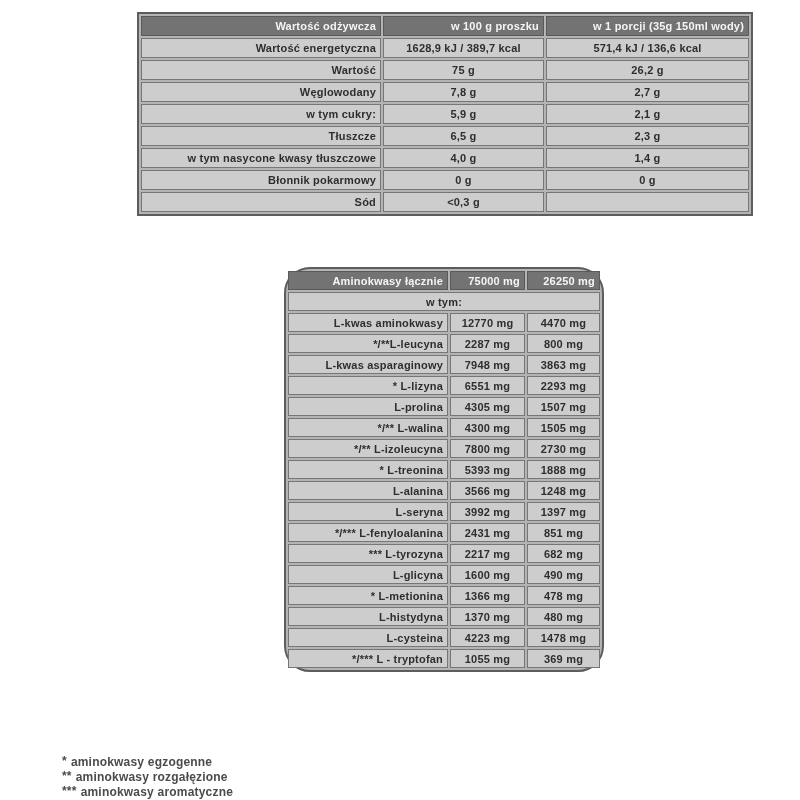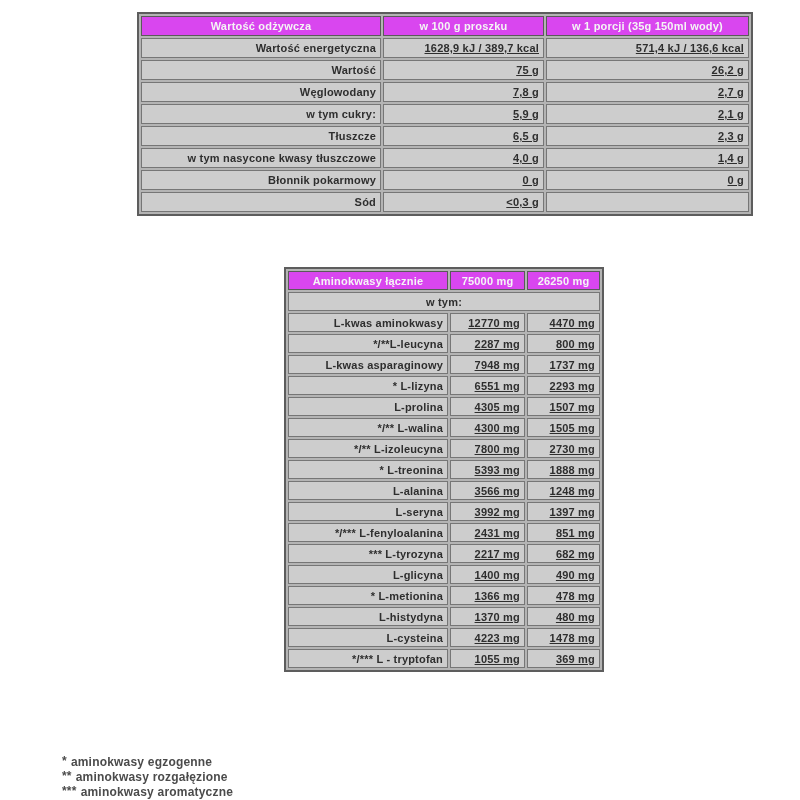--- a/index.html
+++ b/index.html
@@ -25,31 +25,31 @@
     color: #2e2e2e;
     border: 1px solid #767676;
     background: #cdcdcd;
     padding: 2px 4px;
     height: 20px;
     white-space: nowrap;
     overflow: hidden;
     letter-spacing: 0.2px;
   }
   table.gridtable th {
-    background: #d946ef;
+    background: #737373;
     color: #f5f5f5;
-    text-align: center;
+    text-align: right;
     border-color: #5a5a5a;
   }
-  table.gridtable td.val { text-align: right; text-decoration: underline; }
+  table.gridtable td.val { text-align: center; }
   table.gridtable td.lbl { text-align: right; }
   table.gridtable td.sub { text-align: center; }
 
   #nutrition-table { left: 137px; top: 12px; width: 608px; }
-  #amino-table     { left: 284px; top: 267px; width: 312px; }
+  #amino-table     { left: 284px; top: 267px; width: 312px; border-radius: 26px; }
   #amino-table th, #amino-table td { height: 19px; padding: 1px 4px; }
 
   .footnotes {
     position: absolute;
     left: 62px; top: 754px;
     font-size: 12px;
     font-weight: bold;
     color: #4b4b4b;
     letter-spacing: 0.2px;
   }
@@ -141,21 +141,21 @@
           <td class="val">4470 mg</td>
         </tr>
         <tr>
           <td class="lbl">*/**L-leucyna</td>
           <td class="val">2287 mg</td>
           <td class="val">800 mg</td>
         </tr>
         <tr>
           <td class="lbl">L-kwas asparaginowy</td>
           <td class="val">7948 mg</td>
-          <td class="val">1737 mg</td>
+          <td class="val">3863 mg</td>
         </tr>
         <tr>
           <td class="lbl">* L-lizyna</td>
           <td class="val">6551 mg</td>
           <td class="val">2293 mg</td>
         </tr>
         <tr>
           <td class="lbl">L-prolina</td>
           <td class="val">4305 mg</td>
           <td class="val">1507 mg</td>
@@ -190,21 +190,21 @@
           <td class="val">2431 mg</td>
           <td class="val">851 mg</td>
         </tr>
         <tr>
           <td class="lbl">*** L-tyrozyna</td>
           <td class="val">2217 mg</td>
           <td class="val">682 mg</td>
         </tr>
         <tr>
           <td class="lbl">L-glicyna</td>
-          <td class="val">1400 mg</td>
+          <td class="val">1600 mg</td>
           <td class="val">490 mg</td>
         </tr>
         <tr>
           <td class="lbl">* L-metionina</td>
           <td class="val">1366 mg</td>
           <td class="val">478 mg</td>
         </tr>
         <tr>
           <td class="lbl">L-histydyna</td>
           <td class="val">1370 mg</td>

